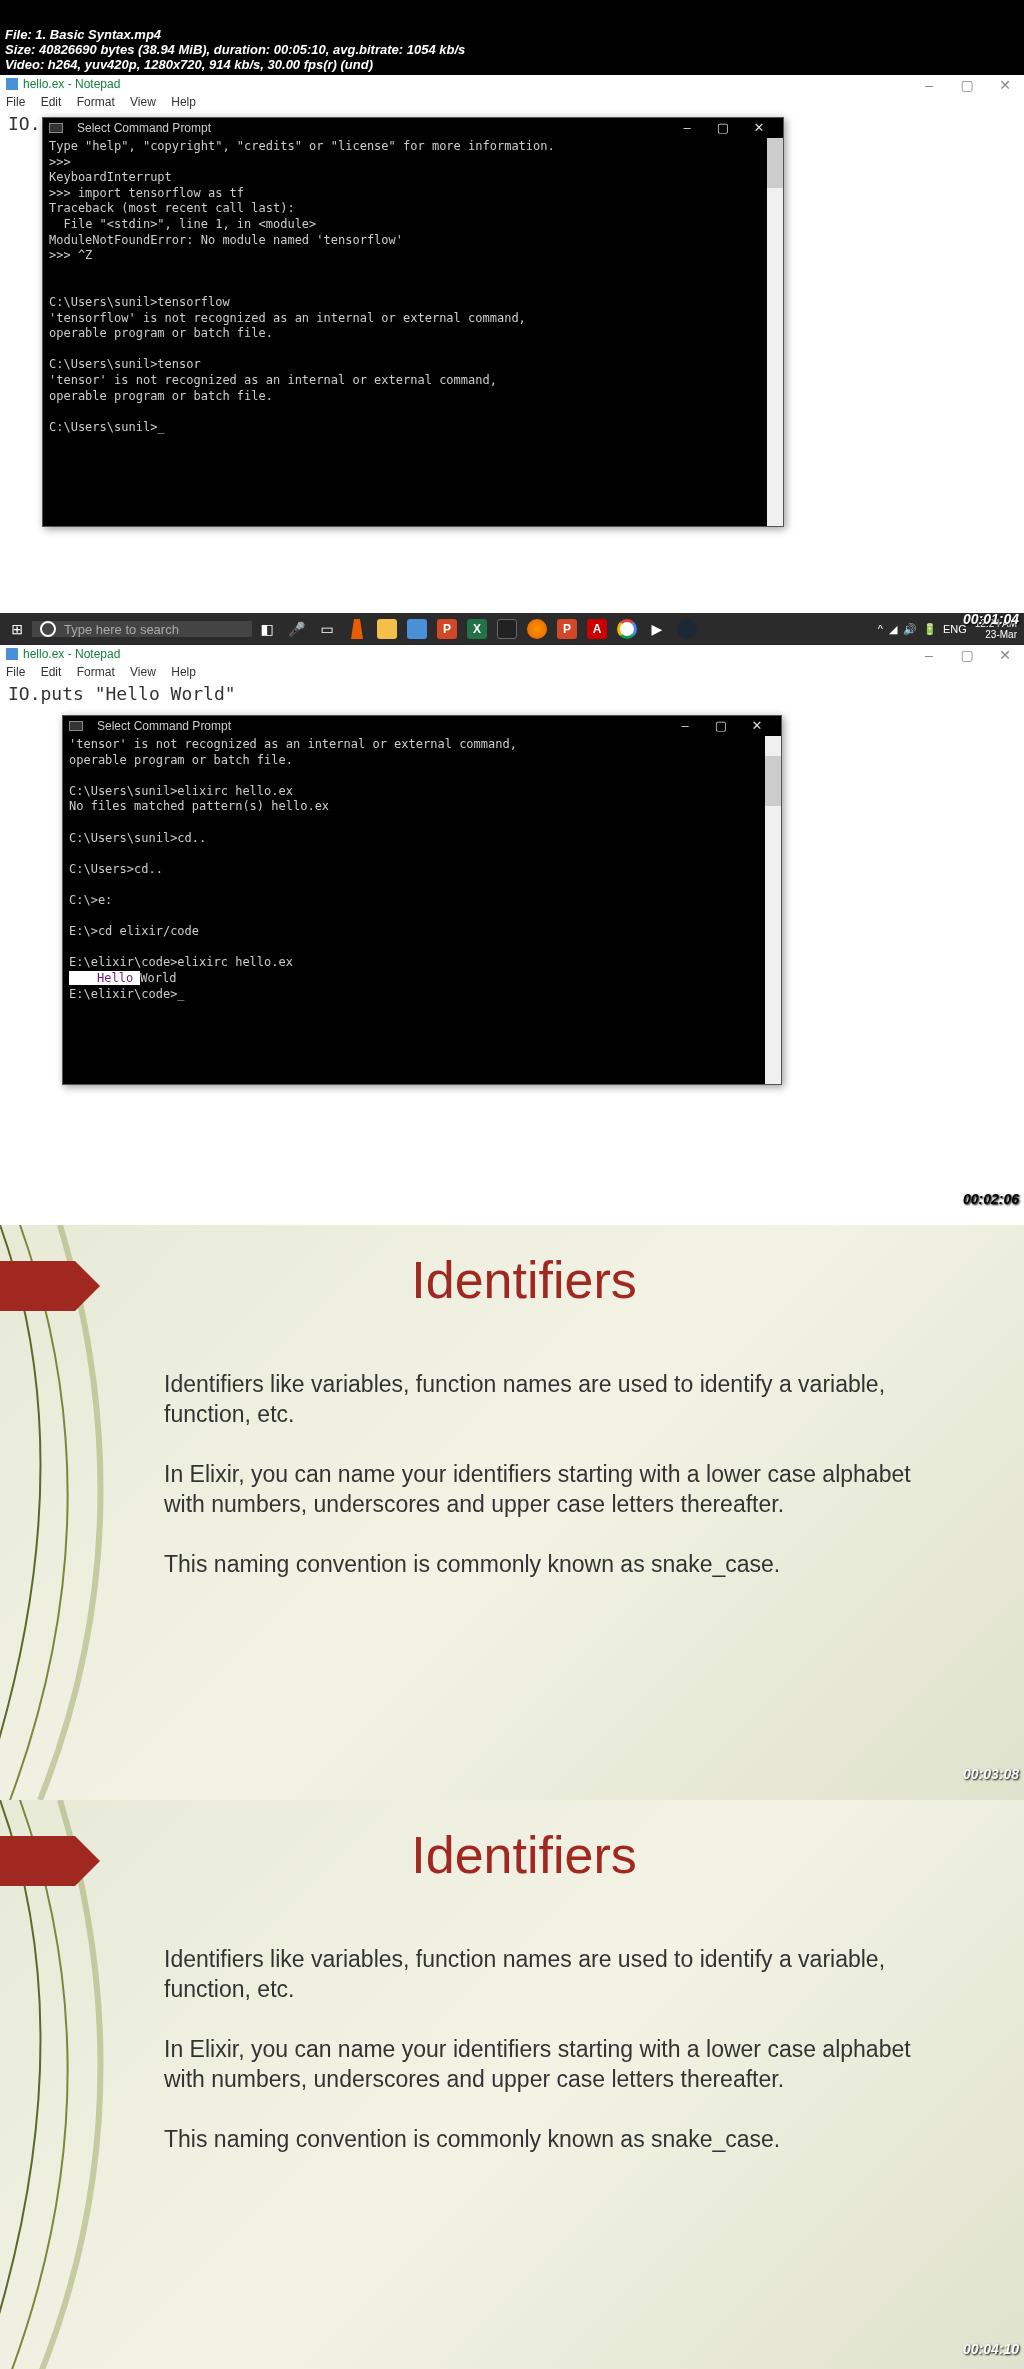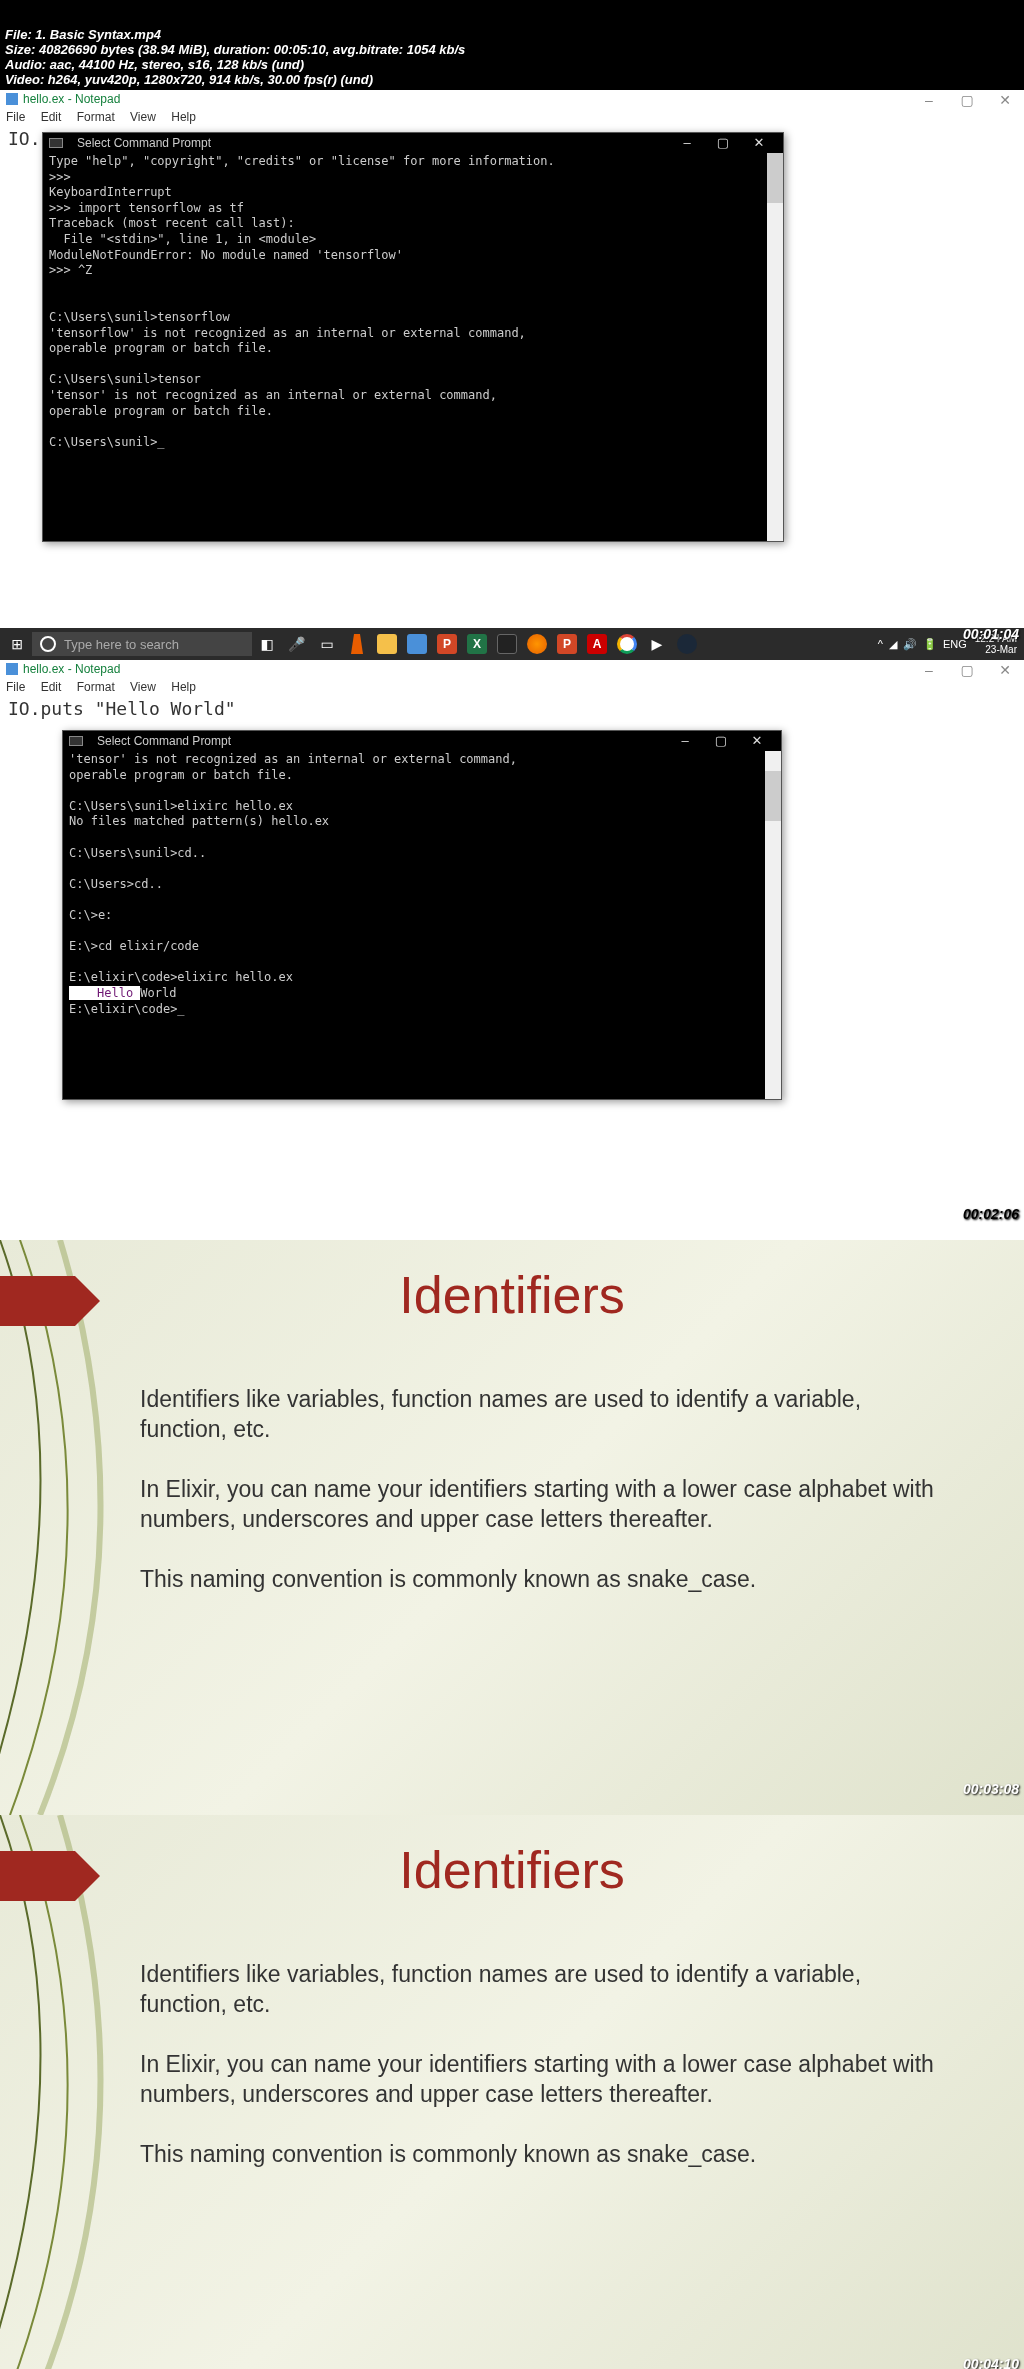--- a/index.html
+++ b/index.html
@@ -1,42 +1,42 @@
 <!DOCTYPE html>
 <html><head>
 <meta charset="utf-8">
 <style>
 * { margin: 0; padding: 0; box-sizing: border-box; }
 body { width: 1024px; font-family: "Segoe UI", Arial, sans-serif; background: #000; }
 .metadata { background: #000; color: #fff; font-family: Verdana, sans-serif; font-style: italic; font-size: 13px; padding: 3px 5px; text-shadow: 1px 1px 1px #000; font-weight: bold; margin-top: 24px; }
 .frame { position: relative; width: 1024px; background: #fff; }
 .frame1 { height: 570px; }
 .frame2 { height: 580px; }
-.frame3, .frame4 { height: 575px; }
+.frame3, .frame4 { height: 575px; padding-left: 24px; }
 .np-title { background: #fff; color: #15803d; font-size: 12px; padding: 2px 6px; display: flex; align-items: center; }
 .np-icon { width: 12px; height: 12px; background: #4a90d9; margin-right: 5px; display: inline-block; }
 .np-menu { background: #fff; font-size: 12px; padding: 2px 6px; color: #333; }
 .np-menu span { margin-right: 12px; }
 .np-body { padding: 2px 8px; font-family: Consolas, monospace; font-size: 18px; color: #333; }
 .cmd-window { position: absolute; background: #000; border: 1px solid #555; box-shadow: 2px 2px 8px rgba(0,0,0,0.4); }
 .cmd-title { background: #000; color: #ccc; font-size: 12px; padding: 2px 6px; display: flex; justify-content: space-between; align-items: center; }
 .cmd-title-left { display: flex; align-items: center; gap: 14px; }
 .cmd-icon { width: 14px; height: 10px; background: #333; border: 1px solid #888; display: inline-block; }
 .cmd-ctrl { display: flex; }
 .cmd-ctrl span { width: 36px; text-align: center; color: #ddd; font-size: 13px; }
 .cmd-ctrl .close { background: transparent; }
 .cmd-body { background: #000; color: #ccc; font-family: Consolas, monospace; font-size: 12px; padding: 2px 6px; white-space: pre-wrap; line-height: 1.3; }
 .scrollbar { position: absolute; right: 0; top: 20px; bottom: 0; width: 16px; background: #f0f0f0; }
 .sb-thumb { background: #ccc; width: 100%; height: 50px; }
 .np-winctrl { position: absolute; top: 0; right: 0; display: flex; }
 .np-winctrl span { width: 38px; height: 22px; text-align: center; font-size: 14px; color: #888; line-height: 20px; }
 .taskbar { position: absolute; bottom: 0; left: 0; right: 0; height: 32px; background: #2b2b2b; display: flex; align-items: center; padding: 0 2px; }
 .tb-icon { width: 26px; height: 26px; margin: 0 2px; display: flex; align-items: center; justify-content: center; color: #fff; font-size: 14px; }
 .tb-win { font-size: 14px; color: #fff; }
-.tb-search { display: flex; align-items: center; background: #444; height: 24px; width: 220px; color: #aaa; font-size: 13px; padding: 0 8px; }
+.tb-search { display: flex; align-items: center; background: #444; height: 16px; width: 220px; color: #aaa; font-size: 13px; padding: 0 8px; }
 .tb-cort { width: 16px; height: 16px; border: 2px solid #fff; border-radius: 50%; margin-right: 8px; }
 .tb-right { margin-left: auto; display: flex; align-items: center; color: #fff; font-size: 11px; }
 .tb-right .tray { margin: 0 3px; }
 .tb-clock { text-align: right; line-height: 1.1; margin: 0 5px; font-size: 10px; }
 .ts { position: absolute; bottom: 18px; right: 5px; color: #fff; font-style: italic; font-weight: bold; font-size: 14px; text-shadow: 1px 1px 2px #000; z-index: 100; }
 .slide { width: 1024px; height: 575px; position: relative; background: linear-gradient(135deg, #e8ead8 0%, #f2f3e5 50%, #dfe2cc 100%); overflow: hidden; }
 .slide-arrow { position: absolute; top: 36px; left: 0; width: 100px; height: 50px; background: #a02820; clip-path: polygon(0 0, 75% 0, 100% 50%, 75% 100%, 0 100%); }
 .slide-title { text-align: center; font-size: 52px; color: #a02820; font-family: "Century Gothic", sans-serif; padding-top: 25px; font-weight: normal; }
 .slide-body { padding: 60px 70px 0 140px; font-size: 23px; color: #333; font-family: "Century Gothic", sans-serif; line-height: 1.3; }
 .slide-body p { margin-bottom: 30px; }
@@ -55,21 +55,20 @@
 .ico-pdf { background: #c00; color: #fff; font-weight: bold; font-size: 12px; line-height: 20px; text-align: center; }
 .ico-ch { background: #fff; border-radius: 50%; border: 3px solid; border-color: #db4437 #4285f4 #0f9d58 #f4b400; }
 .ico-steam { background: #1b2838; border-radius: 50%; }
 </style>
 </head>
 <body>
 
 <div class="metadata">
   <div>File: 1. Basic Syntax.mp4</div>
   <div>Size: 40826690 bytes (38.94 MiB), duration: 00:05:10, avg.bitrate: 1054 kb/s</div>
-  <div>Audio: aac, 44100 Hz, stereo, s16, 128 kb/s (und)</div>
   <div>Video: h264, yuv420p, 1280x720, 914 kb/s, 30.00 fps(r) (und)</div>
 </div>
 
 <div class="frame frame1">
   <div class="np-title">
     <span class="np-icon"></span>
     <span>hello.ex - Notepad</span>
   </div>
   <div class="np-winctrl">
     <span>–</span>

